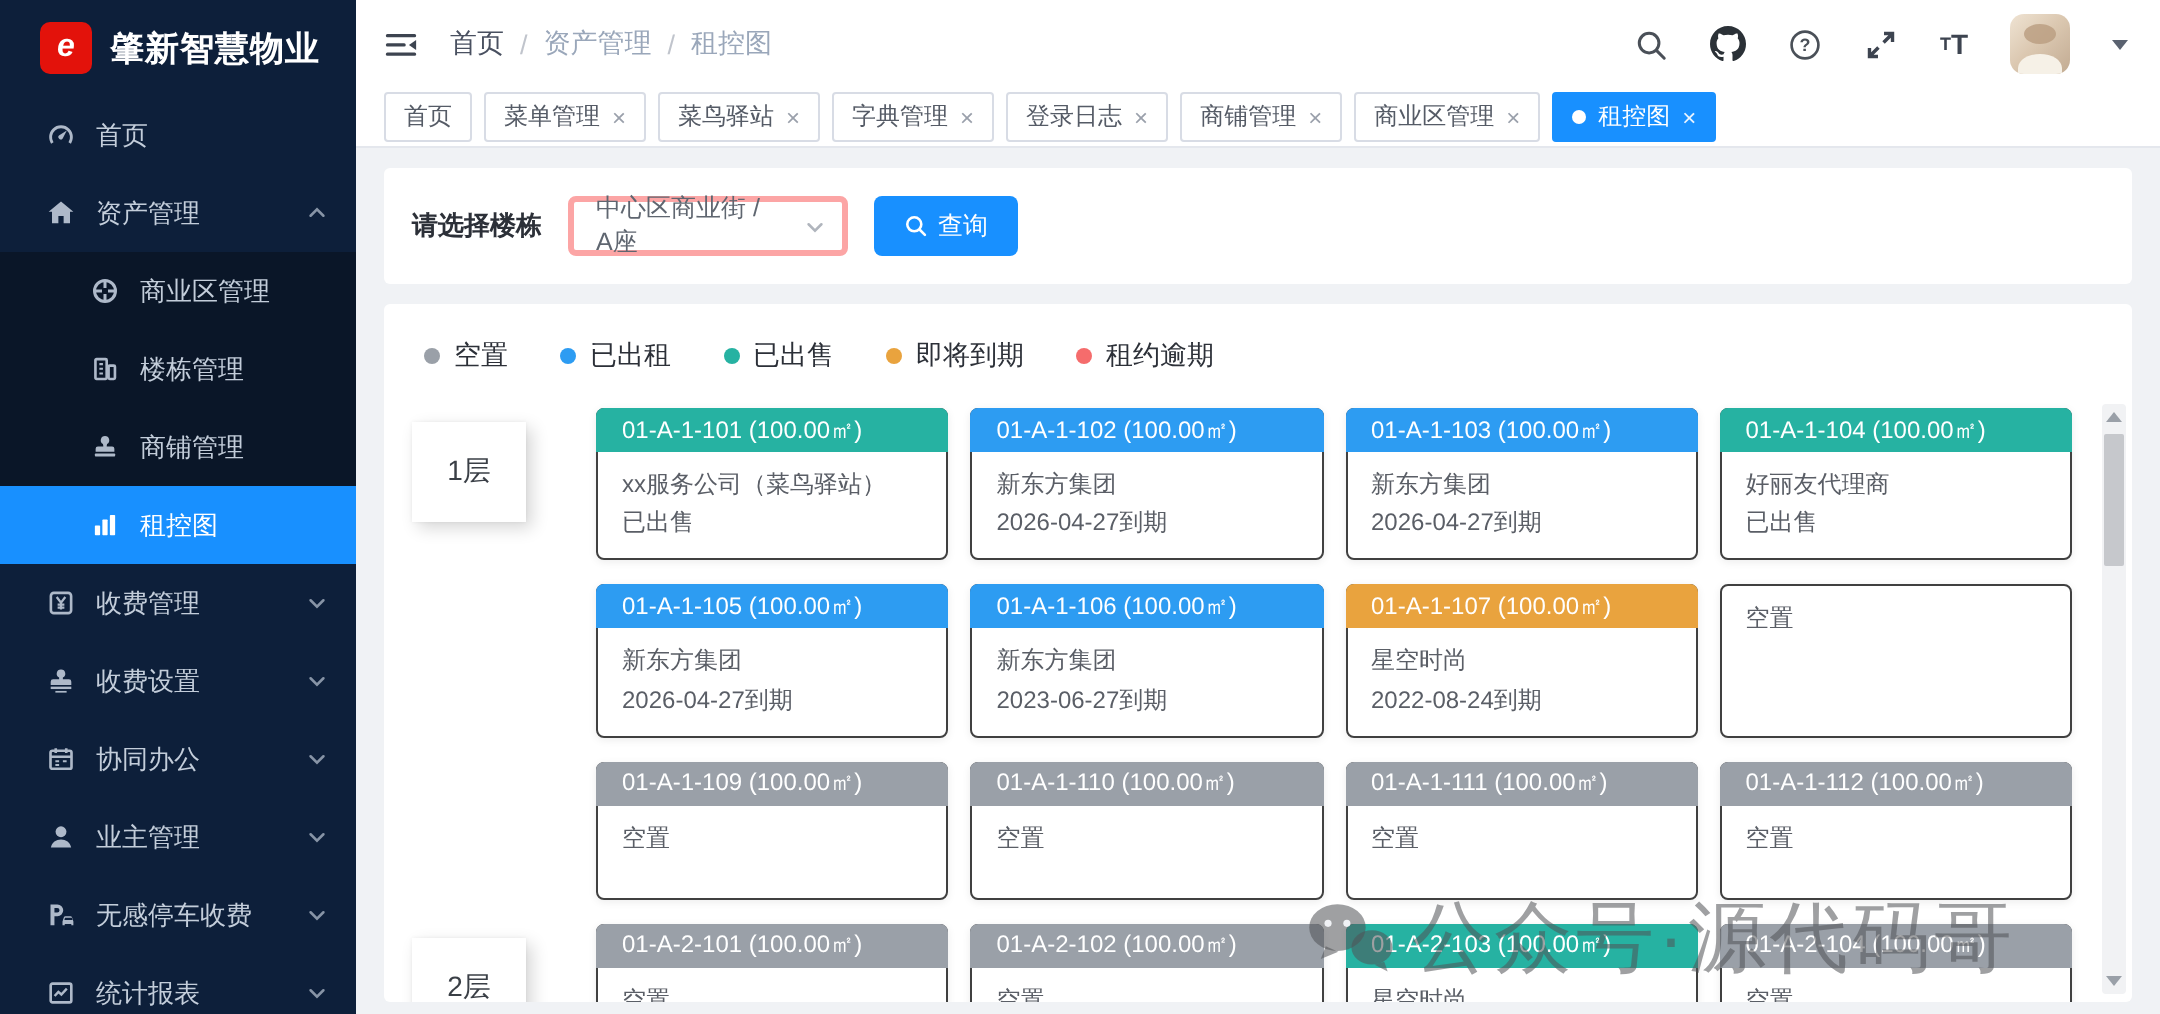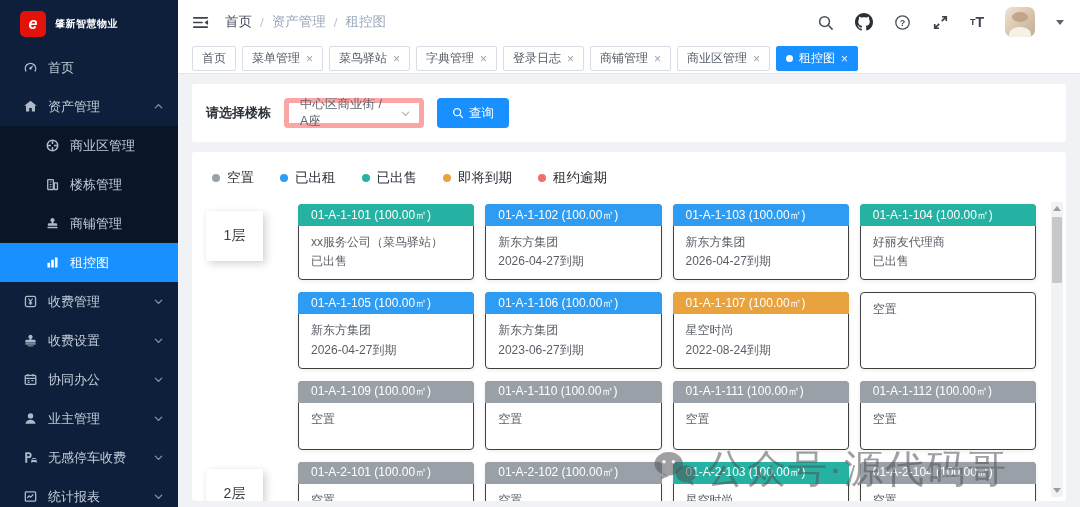--- a/index.html
+++ b/index.html
@@ -4,21 +4,21 @@
 <style>
   * { margin:0; padding:0; box-sizing:border-box; }
   html,body { width:1080px; height:507px; overflow:hidden; }
   body { font-family:"Liberation Sans","DejaVu Sans",sans-serif; background:#f0f2f5; position:relative; font-size:13px; color:#303133; }
   .app { display:flex; width:1080px; height:507px; }
 
   
   .sidebar { width:178px; flex-shrink:0; background:#0d1f3a; color:#c3cdda; display:flex; flex-direction:column; overflow:hidden; }
   .logo-bar { height:48px; display:flex; align-items:center; gap:9px; padding-left:20px; flex-shrink:0; }
   .logo-mark { width:26px; height:26px; border-radius:5px; background:#e3120b; color:#fff; display:flex; align-items:center; justify-content:center; font-weight:bold; font-size:16px; font-style:italic; }
-  .logo-text { color:#fff; font-size:10px; font-weight:bold; letter-spacing:.5px; }
+  .logo-text { color:#fff; font-size:17px; font-weight:bold; letter-spacing:.5px; }
   .menu { flex:1; }
   .menu-item { height:39px; display:flex; align-items:center; gap:10px; padding:0 14px 0 22px; font-size:13px; color:#c3cdda; cursor:pointer; position:relative; }
   .menu-item .mi-icon { width:16px; display:flex; align-items:center; justify-content:center; color:#aeb9c9; }
   .menu-item.subitem { padding-left:44px; background:#0a1628; }
   .menu-item.active { background:#1890ff; color:#fff; }
   .menu-item.active .mi-icon { color:#fff; }
   .mi-label { flex:1; white-space:nowrap; overflow:hidden; }
   .mi-chevron { color:#8794a6; display:flex; }
 
   
@@ -41,21 +41,21 @@
   .tab { height:25px; display:flex; align-items:center; gap:6px; padding:0 9px; background:#fff; border:1px solid #d8dce5; border-radius:2px; font-size:12px; color:#555b66; cursor:pointer; white-space:nowrap; }
   .tab .tab-close { font-size:12px; color:#9aa0ab; line-height:1; }
   .tab.active { background:#1890ff; border-color:#1890ff; color:#fff; }
   .tab.active .tab-close { color:#eaf4ff; }
   .tab-dot { width:7px; height:7px; border-radius:50%; background:#fff; display:inline-block; }
 
   
   .content { flex:1; padding:10px 14px 6px; overflow:hidden; display:flex; flex-direction:column; }
   .filter-card { background:#fff; border-radius:3px; height:58px; display:flex; align-items:center; padding:0 14px; gap:13px; flex-shrink:0; }
   .filter-label { font-weight:bold; font-size:13px; color:#2c3038; }
-  .select { width:140px; height:30px; border:5px solid #fca5a5; border-radius:4px; display:flex; align-items:center; justify-content:space-between; padding:0 8px 0 11px; color:#5f6670; font-size:12.5px; cursor:pointer; background:#fff;gap:16px; }
+  .select { width:140px; height:30px; border:3px solid #fca5a5; border-radius:4px; display:flex; align-items:center; justify-content:space-between; padding:0 8px 0 11px; color:#5f6670; font-size:12.5px; cursor:pointer; background:#fff;gap:16px; }
   .select-caret { color:#b0b5bd; display:flex; }
   .btn-primary { background:#1890ff; border:none; color:#fff; height:30px; padding:0 15px; border-radius:4px; font-size:12.5px; display:flex; align-items:center; gap:5px; cursor:pointer; font-family:inherit; }
 
   .board-card { background:#fff; border-radius:3px; margin-top:10px; flex:1; padding:13px 30px 0 14px; position:relative; overflow:hidden; }
   .legend { display:flex; align-items:center; gap:26px; padding:4px 0 0 6px; }
   .legend-item { display:flex; align-items:center; gap:7px; font-size:13.5px; color:#2c3038; }
   .legend-dot { width:8px; height:8px; border-radius:50%; }
 
   .floors { margin-top:17px; display:flex; flex-direction:column; gap:12px; }
   .floor-row { display:flex; }

